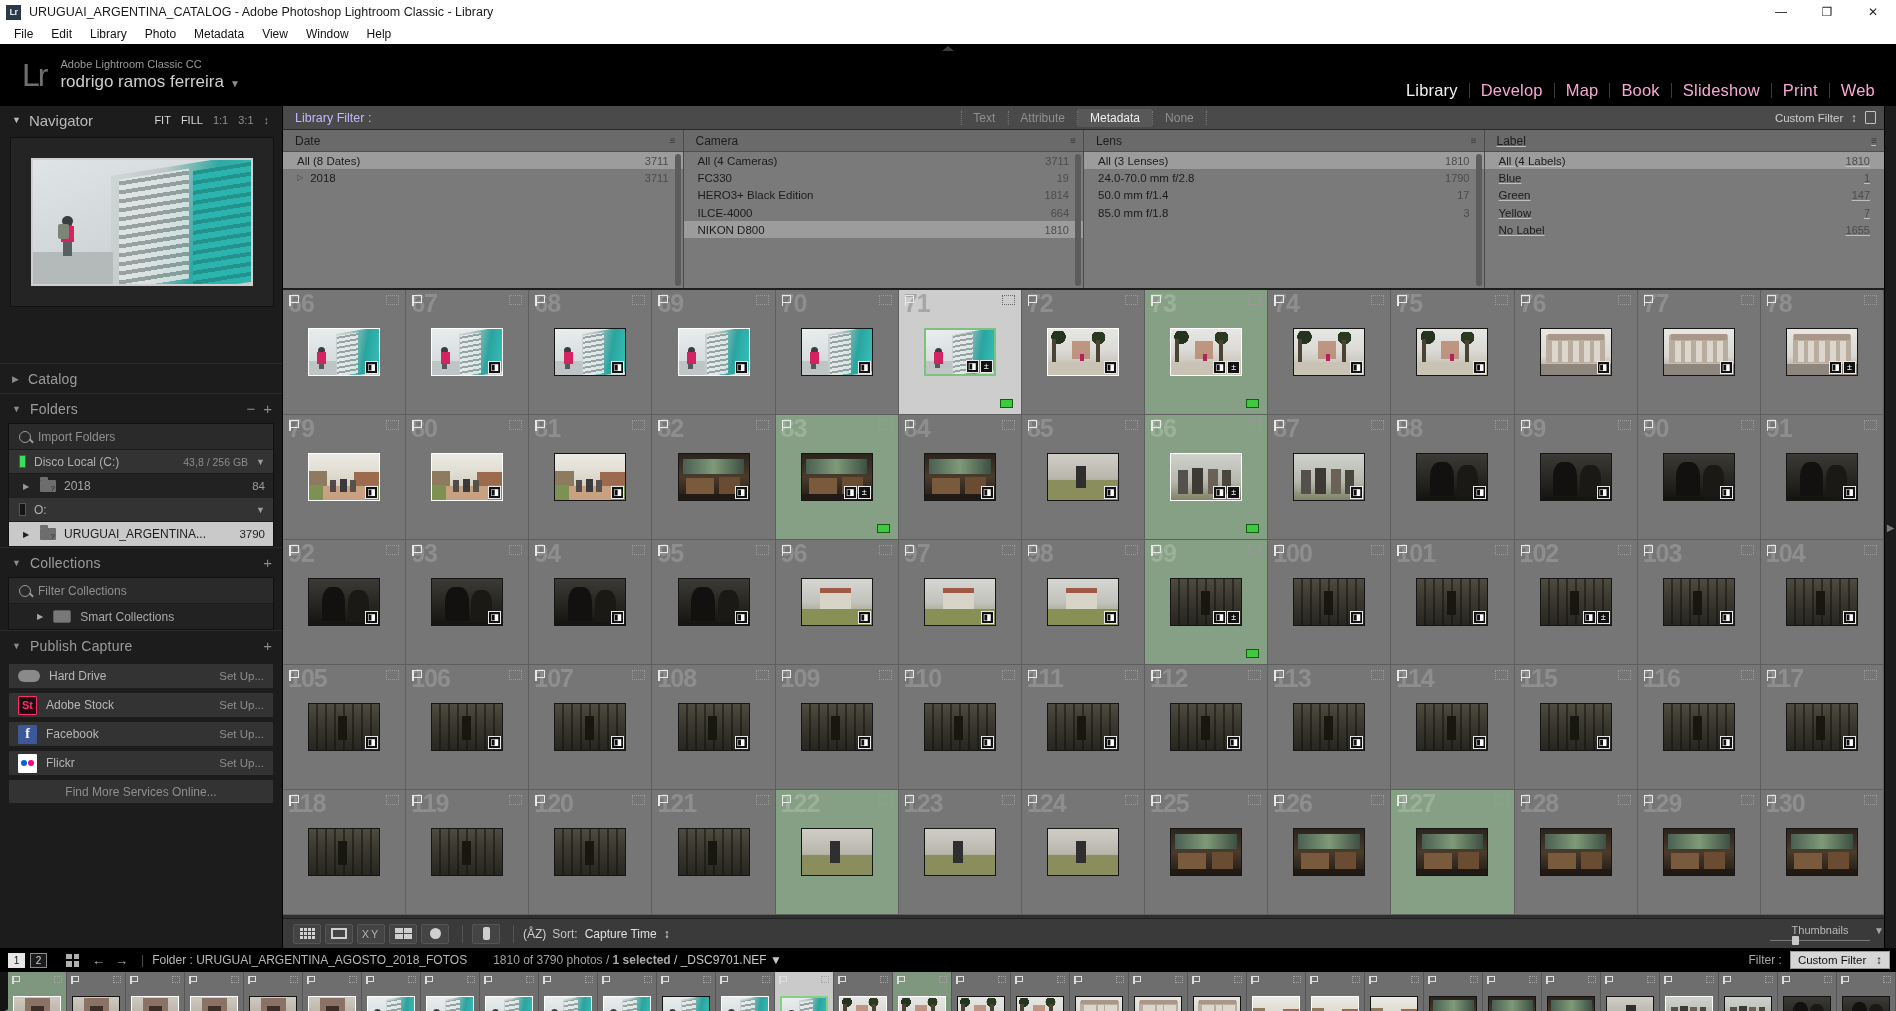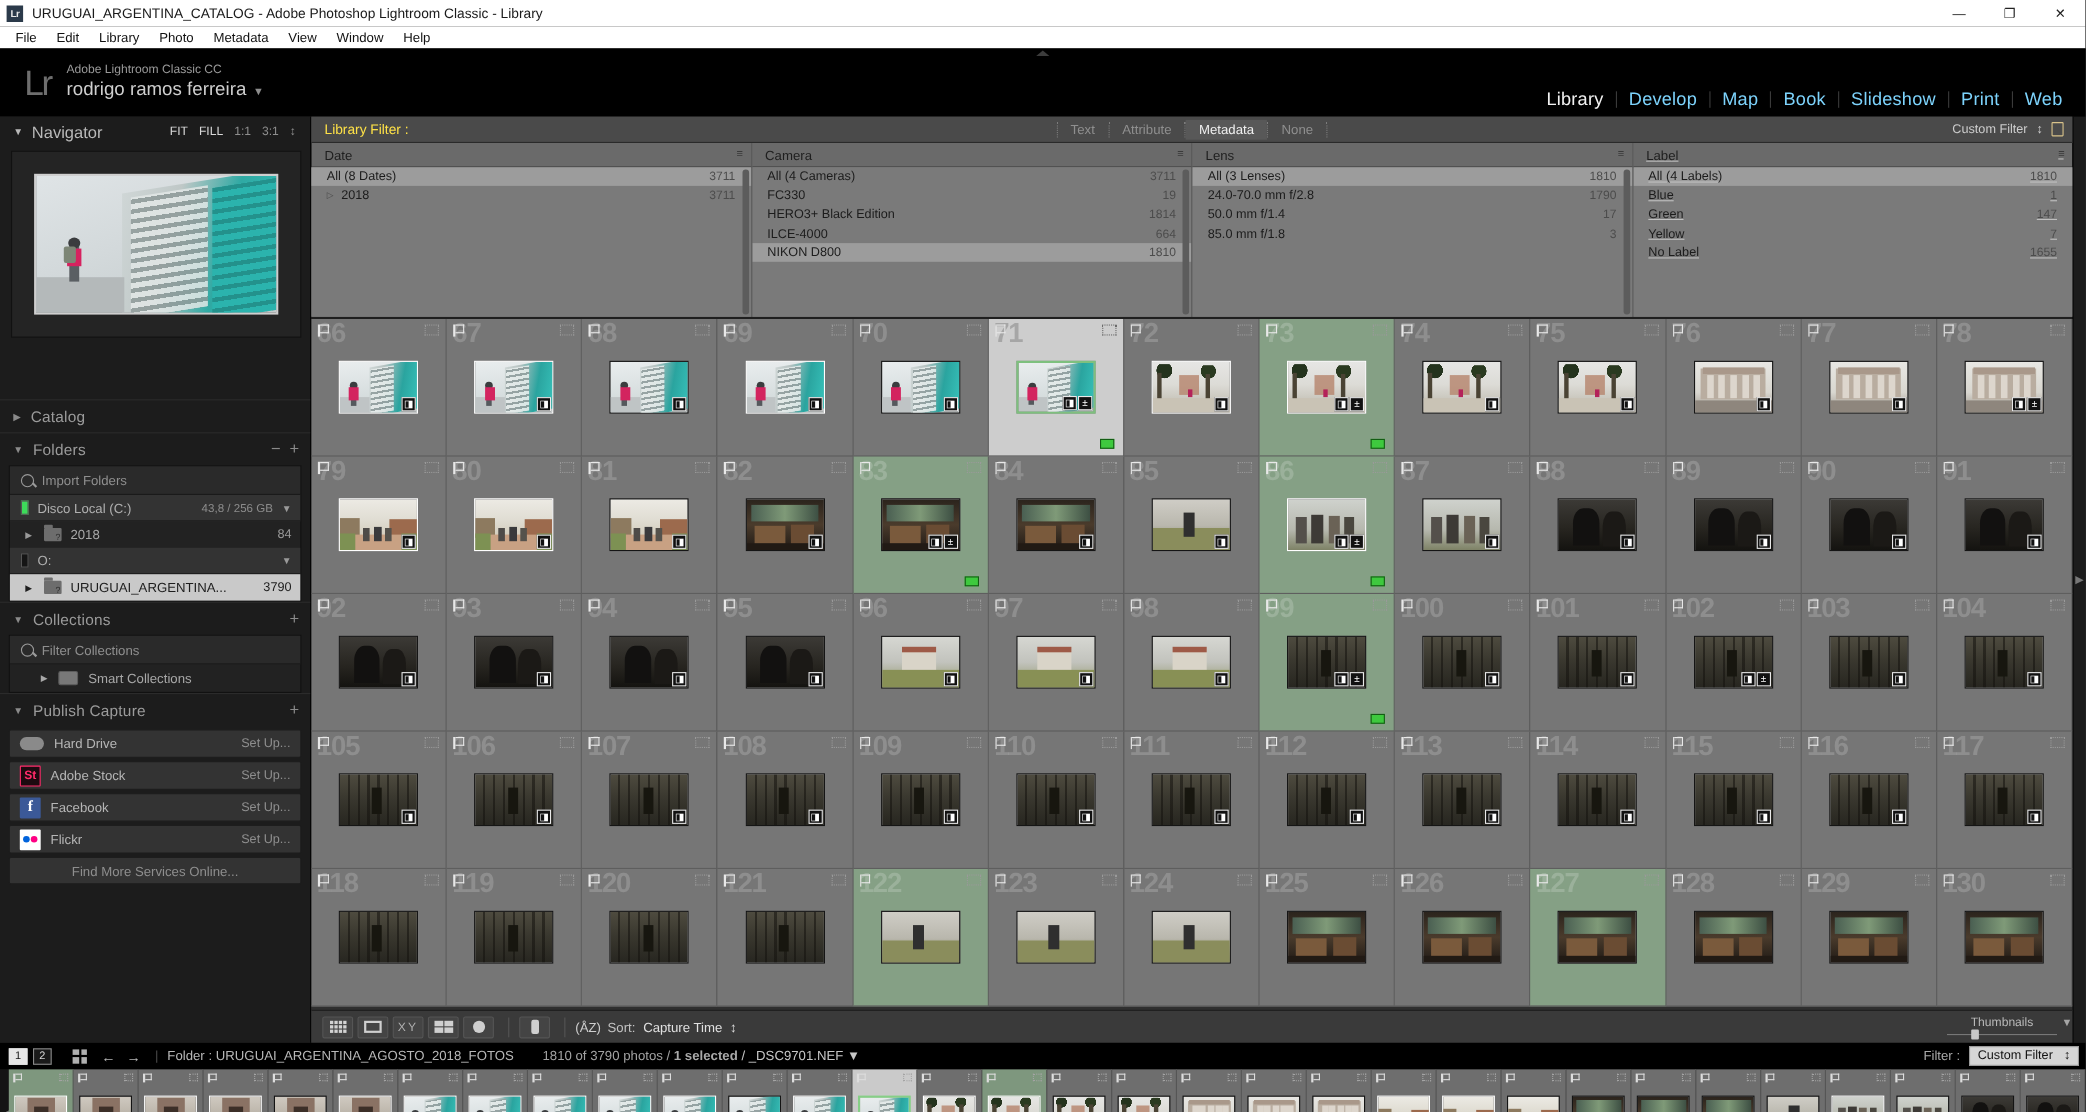--- a/index.html
+++ b/index.html
@@ -30,21 +30,21 @@
   #idbar .grab { position:absolute; left:50%; top:2px; transform:translateX(-50%);
                  width:0;height:0;border-left:6px solid transparent;border-right:6px solid transparent;
                  border-bottom:5px solid #3c3c3c; }
   #lrlogo { margin-left:22px; font-size:32px; color:#6e6e6e; font-weight:300; letter-spacing:-2px;
             line-height:30px; font-family:"Liberation Sans", sans-serif;}
   #identity { margin-left:14px; }
   #identity .small { font-size:11px; color:#9a9a9a; line-height:14px;}
   #identity .big { font-size:17px; color:#cfcfcf; line-height:21px;}
   #identity .big .caret{font-size:10px; color:#8d8d8d; margin-left:6px;}
   #modules { position:absolute; right:10px; bottom:6px; display:flex; align-items:baseline; }
-  #modules .m { font-size:16.5px; color:#7dd3fc; padding:0 11px; letter-spacing:.2px;}
+  #modules .m { font-size:16.5px; color:#f9a8d4; padding:0 11px; letter-spacing:.2px;}
   #modules .m.active { color:#f2f2f2; }
   #modules .sep { width:1px; height:15px; background:#3a3a3a; align-self:center;}
 
   
   #main { display:flex; height:842px; background:#2f2f2f; }
 
   
   #leftcol { width:283px; background:#1c1c1c; display:flex; flex-direction:column;
              border-right:1px solid #000; position:relative;}
   .panel-hdr { display:flex; align-items:center; height:30px; padding:0 10px 0 12px;
@@ -111,21 +111,21 @@
   #leftbottom{ position:absolute; bottom:0; left:0; right:0; padding:6px 8px 10px; background:#1c1c1c;}
   .btnrow{display:flex; gap:6px;}
   .lbtn{flex:1;height:26px;background:#3a3a3a;border:1px solid #181818;border-radius:3px;
         display:flex;align-items:center;justify-content:center;color:#c9c9c9;font-size:12.5px;}
 
   
   #center { flex:1; display:flex; flex-direction:column; background:#2f2f2f; min-width:0;}
 
   #filterbar { height:24px; background:#4a4a4a; display:flex; align-items:center;
                border-bottom:1px solid #2a2a2a; position:relative;}
-  #filterbar .lf { font-size:12.5px; color:#fde047; margin-left:12px; }
+  #filterbar .lf { font-size:12.5px; color:#c4b5fd; margin-left:12px; }
   #filterbar .tabs { position:absolute; left:50%; transform:translateX(-50%); display:flex;
                      align-items:center;}
   #filterbar .tabs .t { font-size:12px; color:#8f8f8f; padding:2px 12px;}
   #filterbar .tabs .t.on { color:#efefef; background:#585858; }
   #filterbar .tabs .dots{width:1px;height:14px;border-left:1px dotted #7d7d7d;}
   #filterbar .right{position:absolute; right:8px; display:flex; align-items:center; gap:8px;}
   #filterbar .right .cf{font-size:11.5px;color:#cdcdcd;}
   #filterbar .lock{width:11px;height:13px;border:1px solid #d9c38a;border-radius:1px;position:relative;}
 
   #metapanel { height:160px; display:flex; background:#6e6e6e; border-bottom:2px solid #1f1f1f;}

